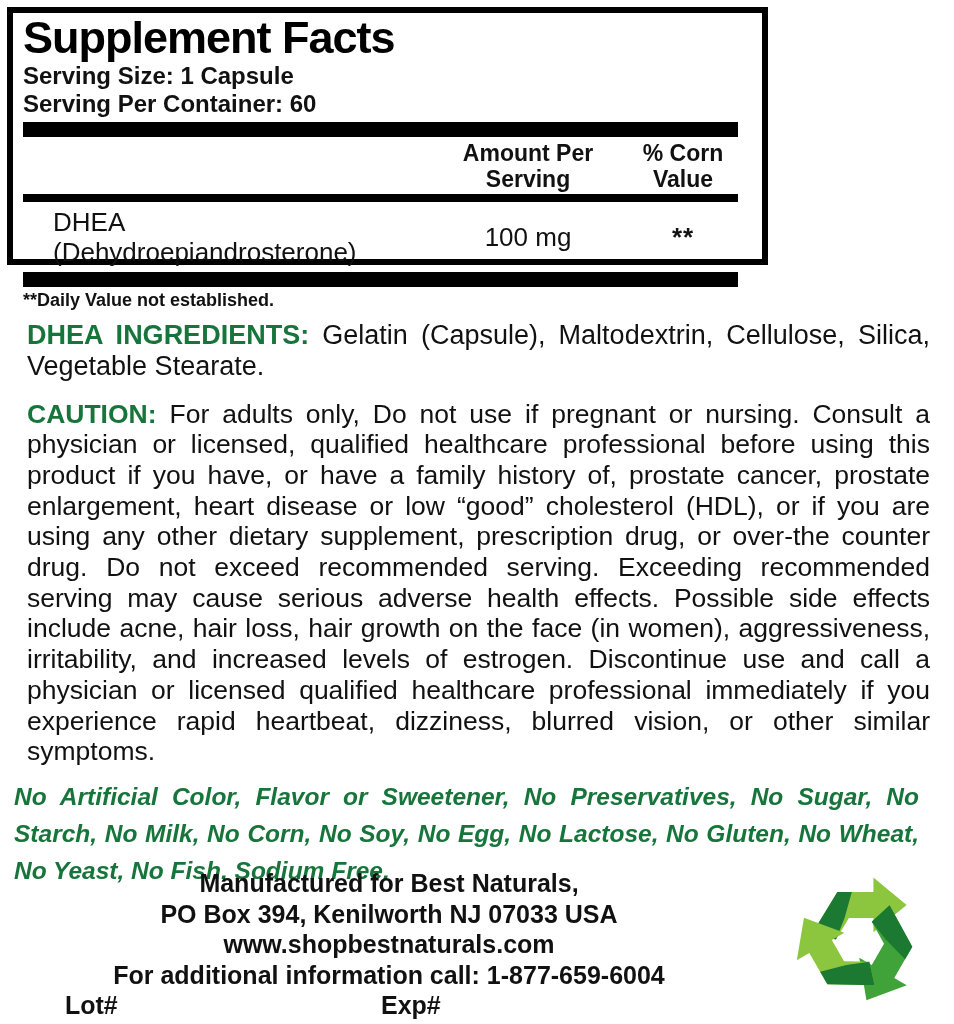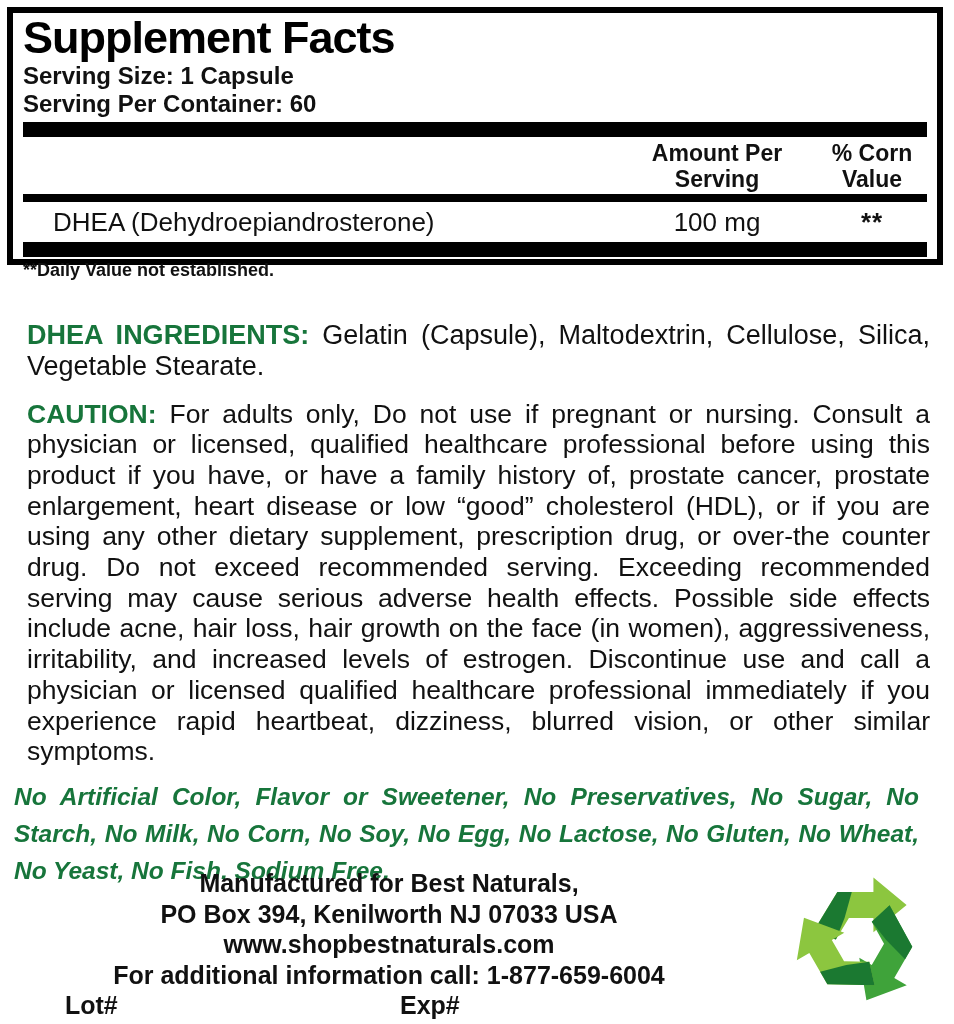--- a/index.html
+++ b/index.html
@@ -4,52 +4,52 @@
 <style>
   html,body{margin:0;padding:0;}
   body{
     width:954px;height:1024px;position:relative;background:#ffffff;
     font-family:"Liberation Sans","DejaVu Sans",sans-serif;
     color:#111;overflow:hidden;
   }
 
   
   .facts-box{
-    position:absolute;left:7px;top:7px;width:936px;height:258px;
-    border:6px solid #000;box-sizing:border-box;padding:2px 10px 0 10px;
+    position:absolute;left:7px;top:7px;width:761px;height:258px;
+    border:6px solid #000;box-sizing:border-box;padding:2px 24px 0 10px;
     background:#fff;
   }
   .facts-title{font-size:45px;font-weight:900;letter-spacing:-1px;line-height:1.0;color:#000;}
   .serving-row{display:flex;justify-content:space-between;font-size:24px;font-weight:700;margin-top:2px;line-height:28px;flex-direction:column;}
   .bar{background:#000;height:15px;margin-top:4px;}
   .bar-thin{background:#000;height:8px;margin-top:2px;}
   .hdr-row{display:flex;justify-content:flex-end;font-weight:700;font-size:23px;line-height:26px;text-align:center;margin-top:3px;}
   .hdr-amount{width:200px;}
   .hdr-dv{width:110px;}
-  .data-row{display:flex;align-items:flex-start;font-size:26px;line-height:30px;margin-top:5px;margin-bottom:5px;}
+  .data-row{display:flex;align-items:center;font-size:26px;line-height:30px;margin-top:5px;margin-bottom:5px;}
   .row-name{flex:1;padding-left:30px;}
   .row-amount{width:200px;text-align:center;}
   .row-dv{width:110px;text-align:center;font-weight:700;letter-spacing:1px;}
   .footnote{font-size:18px;font-weight:700;margin-top:3px;}
 
   
   .green{color:var(--green,#17753B);font-weight:700;}
   .para-oi{position:absolute;left:27px;top:293px;width:903px;font-size:27px;line-height:31px;text-align:justify;text-align-last:left;}
   .para-caution{position:absolute;left:27px;top:372px;width:903px;font-size:26.5px;line-height:30.7px;text-align:justify;text-align-last:left;}
   .para-nofree{
     position:absolute;left:14px;top:753px;width:905px;
     font-size:24.5px;line-height:37px;font-style:italic;font-weight:700;
     color:var(--green,#17753B);text-align:justify;text-align-last:left;
   }
 
   
   .mfg{position:absolute;left:30px;top:868px;width:718px;text-align:center;font-weight:700;font-size:25px;line-height:30.5px;}
   .lotexp{position:relative;height:28px;text-align:left;}
   .lot{position:absolute;left:35px;}
-  .exp{position:absolute;left:370px;text-align:center;}
+  .exp{position:absolute;left:351px;text-align:center;}
 
   
   .recycle{position:absolute;left:775px;top:866px;width:168px;height:150px;}
   .recycle svg{width:100%;height:100%;display:block;}
 </style>
 </head>
 <body>
 
 <div class="facts-box">
   <div class="facts-title">Supplement Facts</div>

